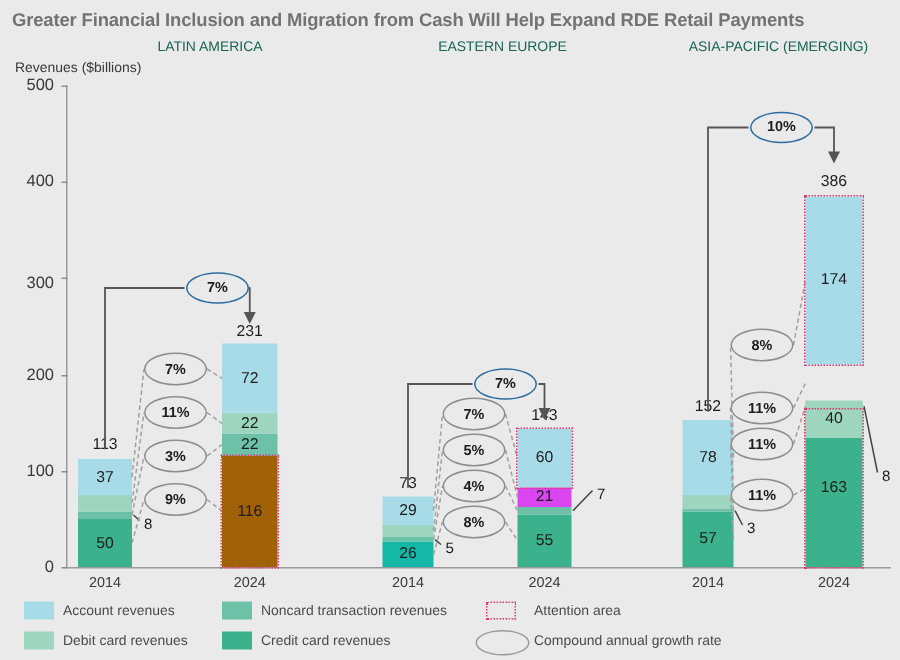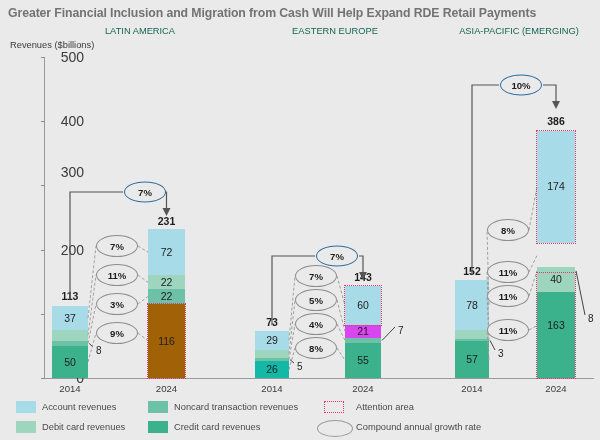--- a/index.html
+++ b/index.html
@@ -24,23 +24,22 @@
     font-size:9.3px;color:#15654f;
     white-space:nowrap;text-align:center;
   }
   .axis-title{
     position:absolute;left:10px;top:40px;
     font-size:9.3px;color:#3a3a3a;white-space:nowrap;
   }
 
   .ytick{
     position:absolute;left:0;width:36px;
-    text-align:right;font-size:14px;color:#3a3a3a;
+    text-align:right;font-size:11px;color:#3a3a3a;
     transform:translateY(-50%);
-    margin-left:48px;
   }
   .ytickmark{
     position:absolute;width:4px;height:1px;background:#8d8d8d;
   }
   .yaxis{
     position:absolute;left:44px;top:57px;width:1px;height:321px;background:#9a9a9a;
   }
   .xaxis{
     position:absolute;left:44px;top:378px;width:550px;height:1px;background:#9a9a9a;
   }
@@ -49,21 +48,21 @@
   .seg{
     position:absolute;left:0;width:100%;
     box-sizing:border-box;
     display:flex;align-items:center;justify-content:center;
     font-size:10.5px;color:#1d1d1d;
     overflow:hidden;
   }
   .seg-label{pointer-events:none;line-height:1;}
 
   .total-label{
-    position:absolute;font-size:10.5px;font-weight:bold;color:#1d1d1d;
+    position:absolute;font-size:10.5px;font-weight:normal;color:#1d1d1d;
     text-align:left;transform:translate(-50%,-100%);white-space:nowrap;
   }
   .xlabel{
     position:absolute;top:383px;font-size:9.6px;color:#3a3a3a;
     text-align:center;transform:translateX(-50%);white-space:nowrap;
   }
 
   .out-label{
     position:absolute;font-size:10px;color:#1d1d1d;white-space:nowrap;
     transform:translate(0,-50%);
@@ -119,21 +118,21 @@
   <div class="yaxis"></div>
   <div class="xaxis"></div>
 
   <div id="ticks">
       <div class="ytick" style="top: 378px;">0</div>
       <div class="ytickmark" style="left: 41px; top: 378px;"></div>
       <div class="ytick" style="top: 313.8px;">100</div>
       <div class="ytickmark" style="left: 41px; top: 313.8px;"></div>
       <div class="ytick" style="top: 249.6px;">200</div>
       <div class="ytickmark" style="left: 41px; top: 249.6px;"></div>
-      <div class="ytick" style="top: 172px; text-align: right;">300</div>
+      <div class="ytick" style="top: 189px; text-align: right;">300</div>
       <div class="ytickmark" style="left: 41px; top: 185.4px;"></div>
       <div class="ytick" style="top: 121.2px;">400</div>
       <div class="ytickmark" style="left: 41px; top: 121.2px;"></div>
       <div class="ytick" style="top: 57px;">500</div>
       <div class="ytickmark" style="left: 41px; top: 57px;"></div>
     </div>
   <div id="plot">
       <div class="bar" style="left: 52px; width: 36px; top: 305.454px; height: 72.546px;">
         <div class="seg" style="top: 40.446px; height: 32.1px; background: rgb(59, 177, 140);">
           <span class="seg-label">50</span>

